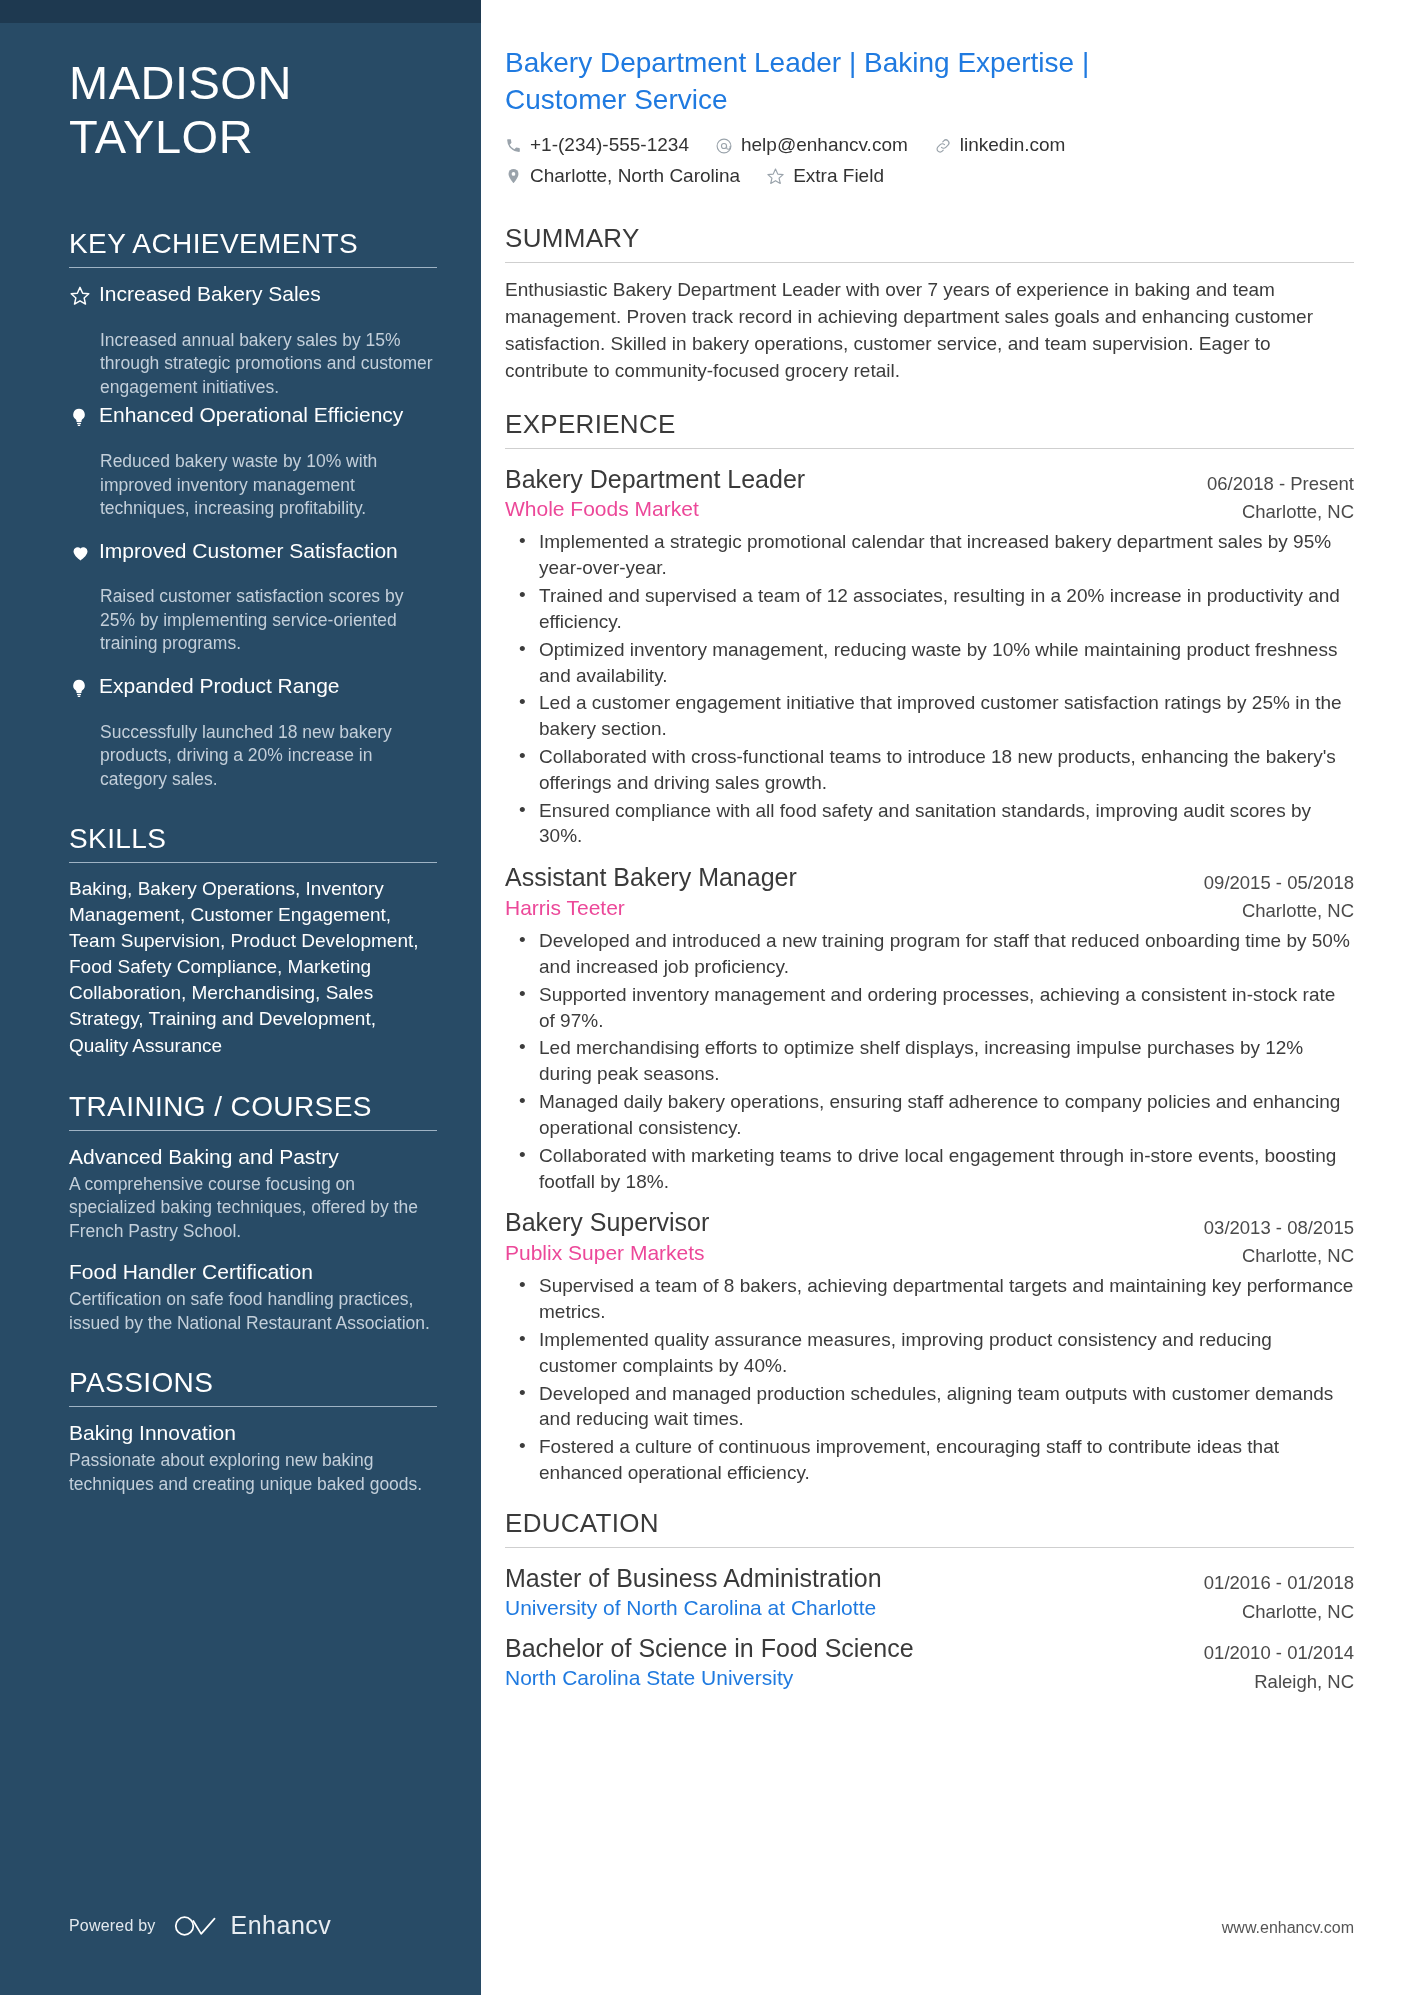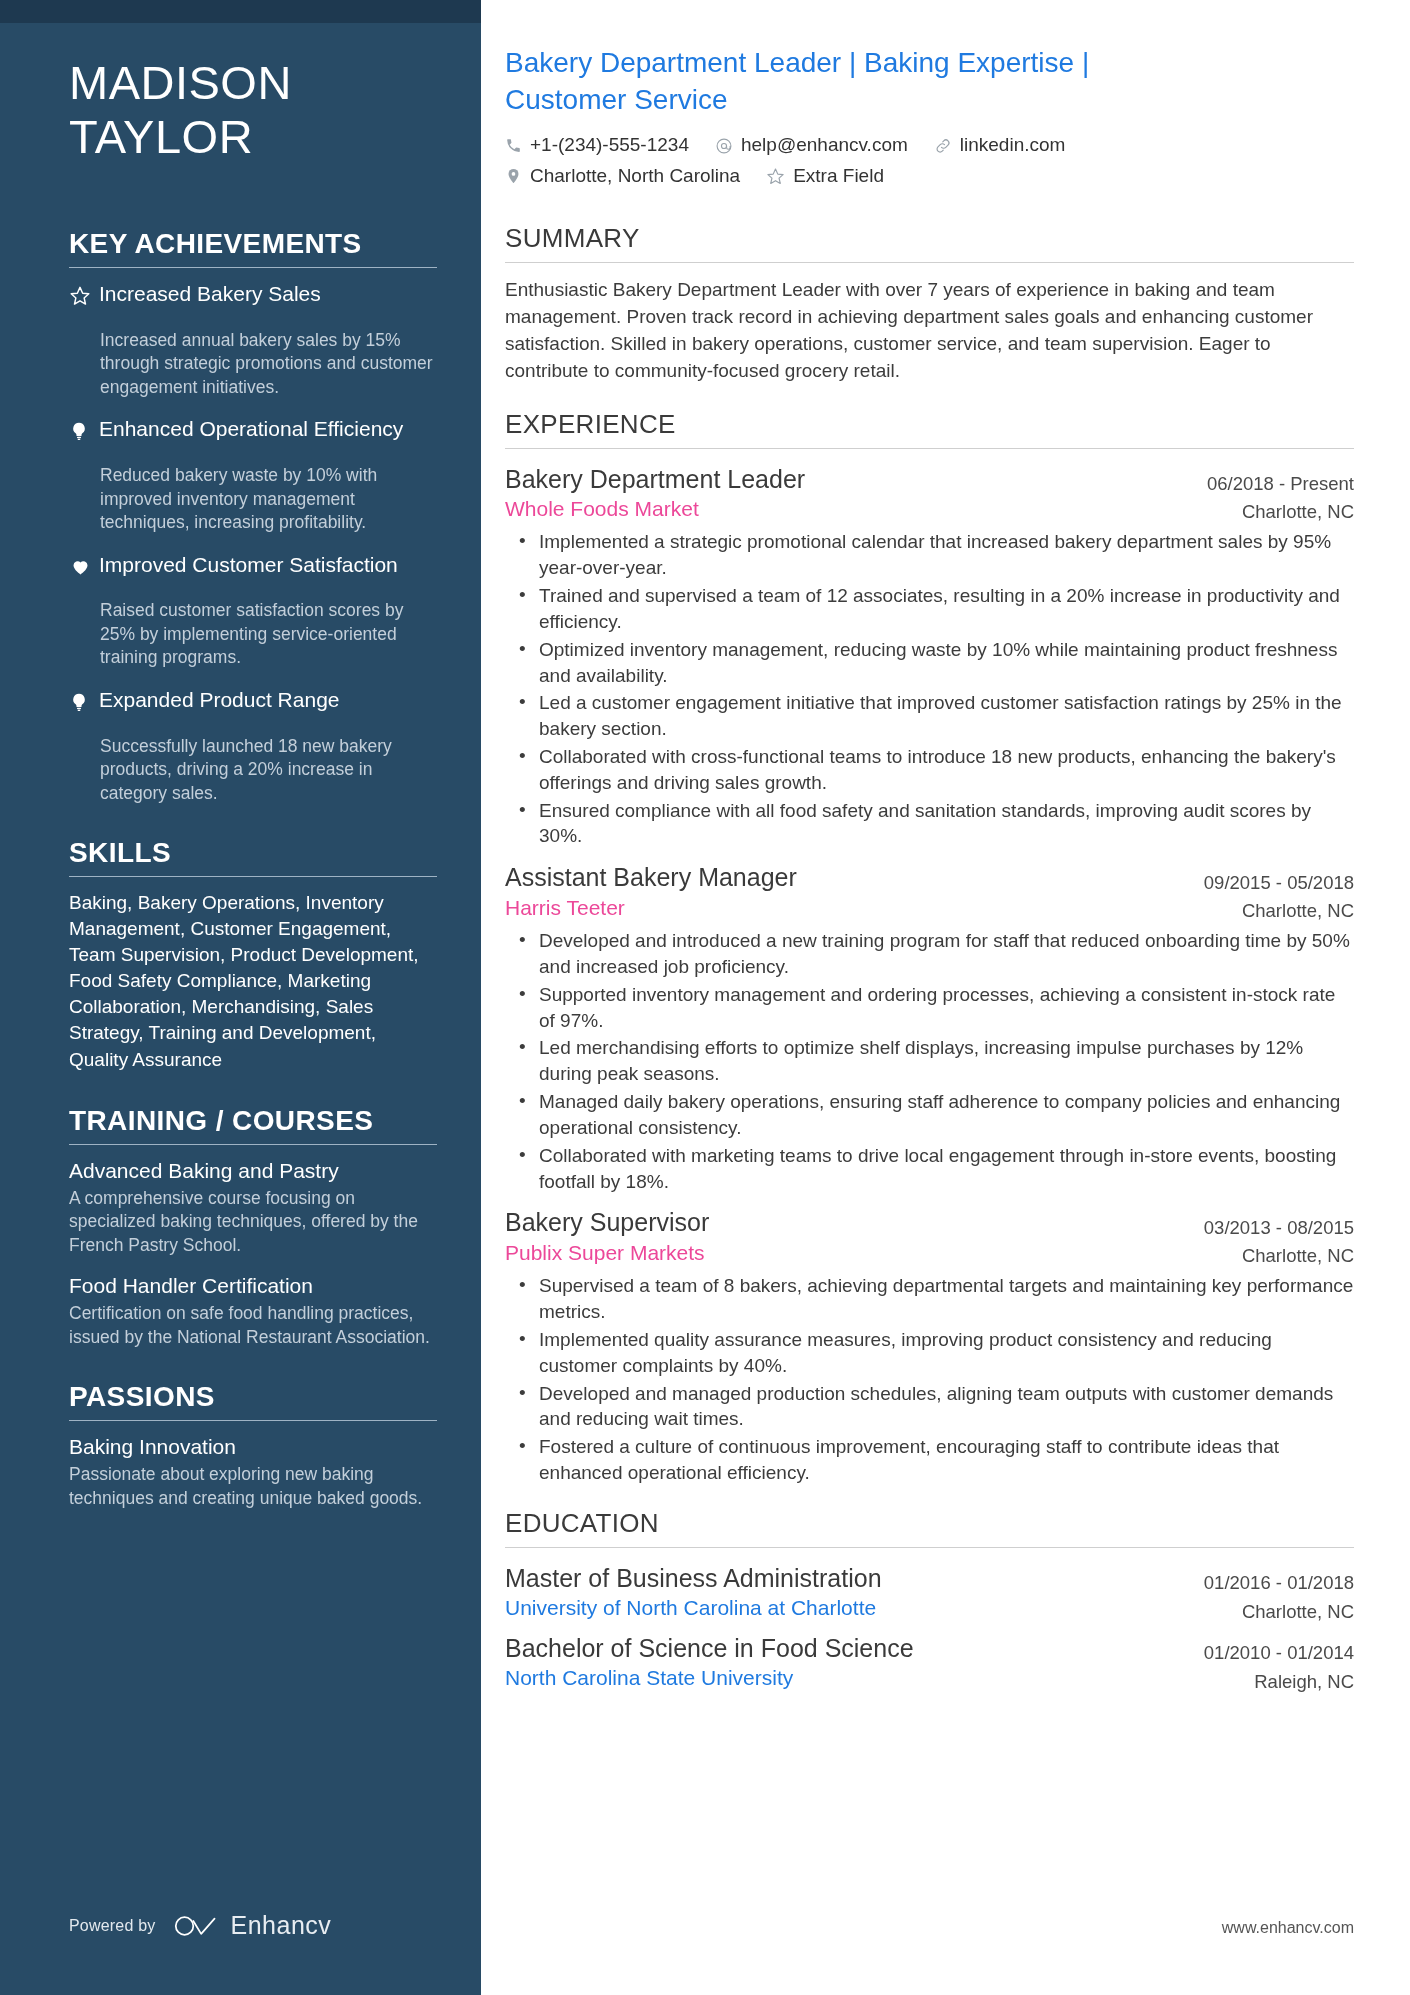--- a/index.html
+++ b/index.html
@@ -45,21 +45,21 @@
     line-height: 1.15;
     font-weight: 400;
     letter-spacing: 0.5px;
     color: #ffffff;
     margin-bottom: 64px;
     word-spacing: normal;
   }
   .side-section { margin-bottom: 4px; }
   .side-heading {
     font-size: 28px;
-    font-weight: 700;
+    font-weight: 400;
     letter-spacing: 0.4px;
     color: #ffffff;
     padding-bottom: 7px;
   }
   .side-rule {
     height: 1px;
     background: #9fb3c4;
     margin-bottom: 13px;
     width: 100%;
   }
@@ -287,21 +287,21 @@
             <svg class="svg-ico" width="22" height="22" viewBox="0 0 24 24" fill="none" stroke="#ffffff" stroke-width="1.6" stroke-linejoin="round">
               <polygon points="12,2.6 14.9,9 21.6,9.6 16.5,14.1 18,20.8 12,17.3 6,20.8 7.5,14.1 2.4,9.6 9.1,9"></polygon>
             </svg>
           </div>
           <div class="ach-body">
             <div class="ach-title">Increased Bakery Sales</div>
           </div>
         </div>
         <div class="ach-desc">Increased annual bakery sales by 15% through strategic promotions and customer engagement initiatives.</div>
 
-        <div class="ach-item" style="margin-top:17px">
+        <div class="ach-item" style="margin-top:3px">
           <div class="ach-icon">
             <svg class="svg-ico" width="20" height="22" viewBox="0 0 24 24" fill="#ffffff">
               <path d="M12 2a7 7 0 0 0-4 12.7c.6.5 1 1.2 1 2V18h6v-1.3c0-.8.4-1.5 1-2A7 7 0 0 0 12 2z"></path>
               <rect x="9.5" y="19" width="5" height="1.8" rx="0.9"></rect>
               <rect x="10.4" y="21.4" width="3.2" height="1.5" rx="0.75"></rect>
             </svg>
           </div>
           <div class="ach-body">
             <div class="ach-title">Enhanced Operational Efficiency</div>
           </div>

